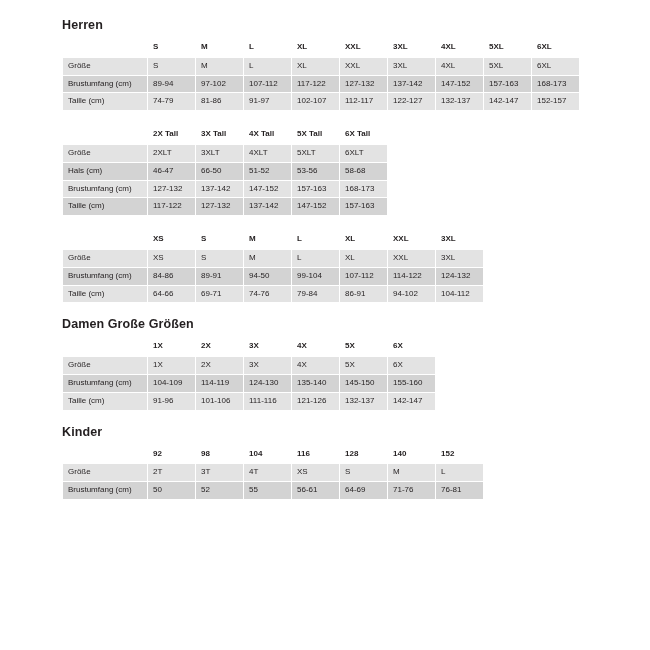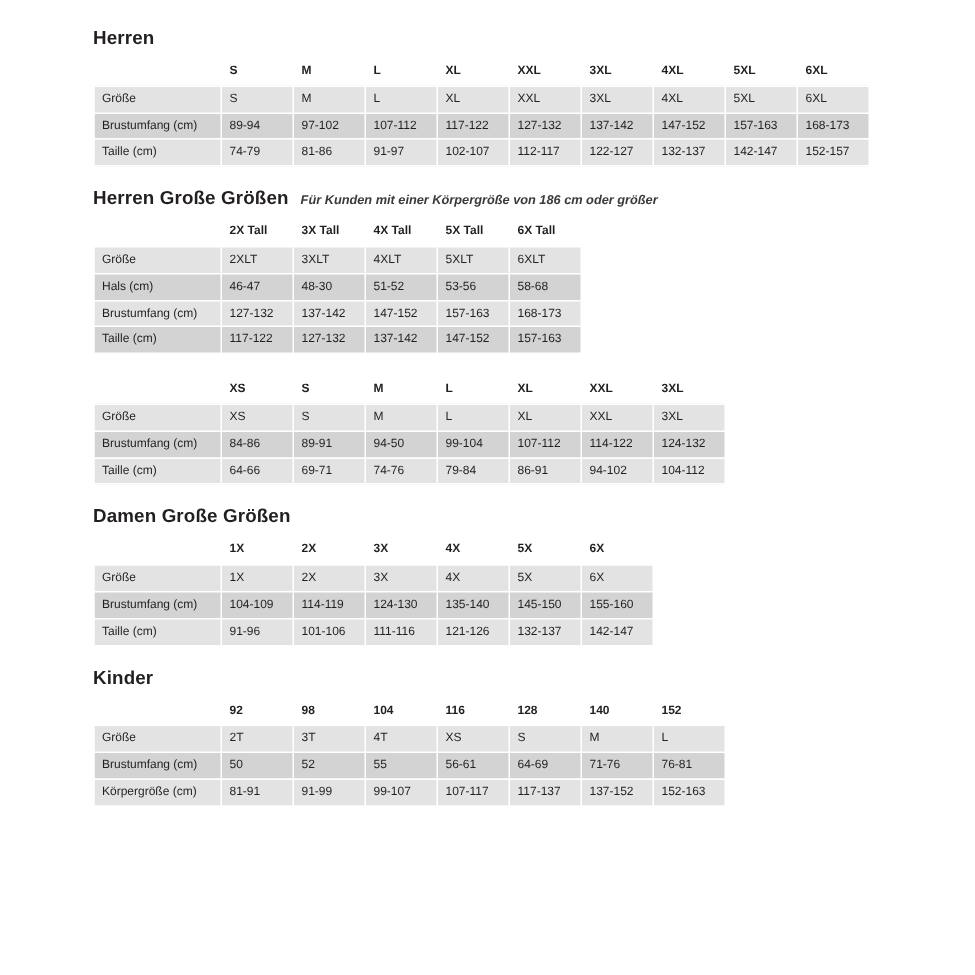--- a/index.html
+++ b/index.html
@@ -150,24 +150,20 @@
               <td>112-117</td>
               <td>122-127</td>
               <td>132-137</td>
               <td>142-147</td>
               <td>152-157</td>
             </tr>
           </tbody>
         </table>
       </div>
       <div class="section">
-        <div class="section-head">
-          <div class="section-title">Herren Große Größen</div>
-          <div class="section-note">Für Kunden mit einer Körpergröße von 186 cm oder größer</div>
-        </div>
         <table class="size-table">
           <colgroup>
             <col class="label-col">
             <col class="data-col">
             <col class="data-col">
             <col class="data-col">
             <col class="data-col">
             <col class="data-col">
           </colgroup>
           <thead>
@@ -185,21 +181,21 @@
               <td class="rowlabel">Größe</td>
               <td>2XLT</td>
               <td>3XLT</td>
               <td>4XLT</td>
               <td>5XLT</td>
               <td>6XLT</td>
             </tr>
             <tr class="row-b">
               <td class="rowlabel">Hals (cm)</td>
               <td>46-47</td>
-              <td>48-30</td>
+              <td>66-50</td>
               <td>51-52</td>
               <td>53-56</td>
               <td>58-68</td>
             </tr>
             <tr class="row-a">
               <td class="rowlabel">Brustumfang (cm)</td>
               <td>127-132</td>
               <td>137-142</td>
               <td>147-152</td>
               <td>157-163</td>
@@ -371,27 +367,17 @@
             <tr class="row-b">
               <td class="rowlabel">Brustumfang (cm)</td>
               <td>50</td>
               <td>52</td>
               <td>55</td>
               <td>56-61</td>
               <td>64-69</td>
               <td>71-76</td>
               <td>76-81</td>
             </tr>
-            <tr class="row-a">
-              <td class="rowlabel">Körpergröße (cm)</td>
-              <td>81-91</td>
-              <td>91-99</td>
-              <td>99-107</td>
-              <td>107-117</td>
-              <td>117-137</td>
-              <td>137-152</td>
-              <td>152-163</td>
-            </tr>
           </tbody>
         </table>
       </div>
     </div>
 </div>
 
 </body></html>

